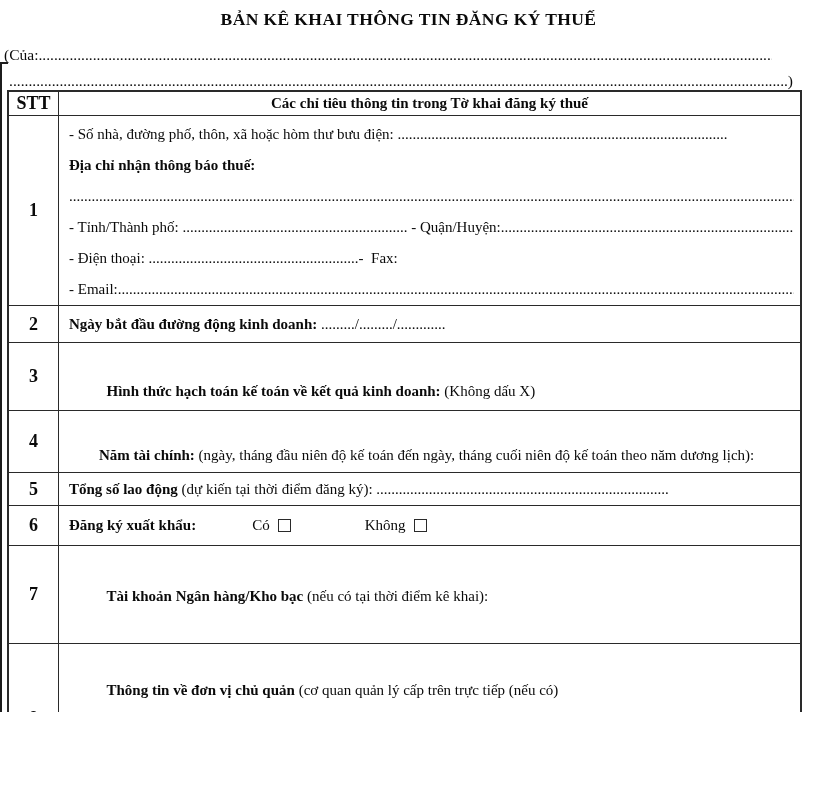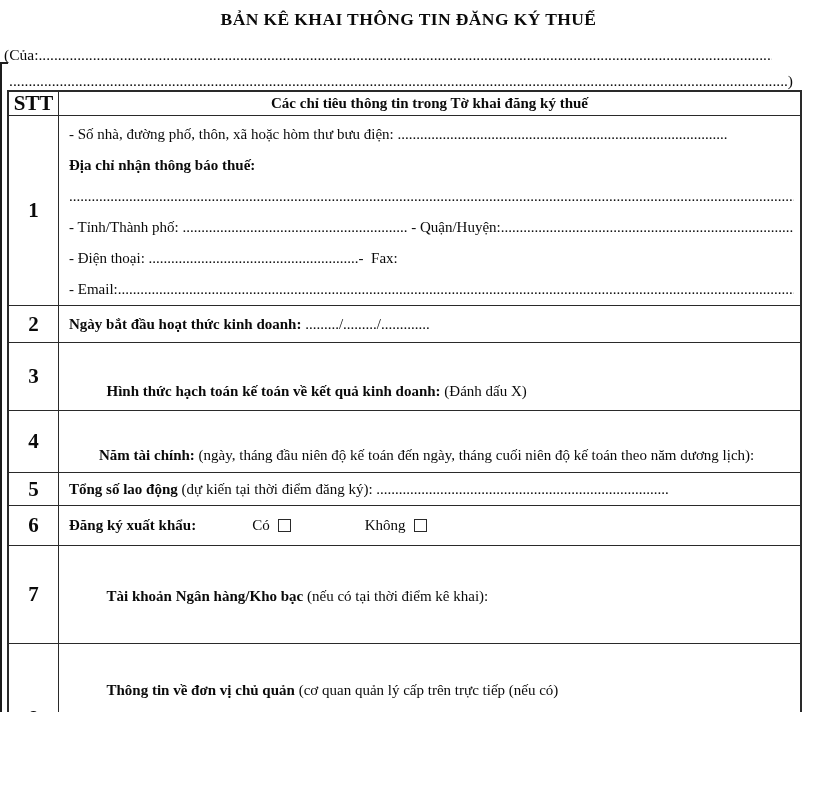--- a/index.html
+++ b/index.html
@@ -62,21 +62,21 @@
   .row { display: flex; border-top: 1.3px solid #2a2a2a; }
   .row.hdr { border-top: none; }
   .stt-cell {
     flex: 0 0 50px;
     width: 50px;
     border-right: 1.3px solid #2a2a2a;
     display: flex;
     align-items: center;
     justify-content: center;
     font-weight: bold;
-    font-size: 21px;
+    font-size: 18px;
   }
   .content-cell {
     flex: 1 1 auto;
     padding: 0 6px 0 10px;
     font-size: 15px;
     overflow: hidden;
   }
   .hdr { height: 23px; }
   .hdr .content-cell {
     display: flex;
@@ -148,29 +148,29 @@
         <div class="line">........................................................................................................................................................................................................................................................</div>
         <div class="line">- Tỉnh/Thành phố: ............................................................ - Quận/Huyện:........................................................................................</div>
         <div class="line">- Điện thoại: ........................................................-  Fax:</div>
         <div class="line">- Email:........................................................................................................................................................................................................................................................</div>
       </div>
     </div>
 
     <div class="row r2">
       <div class="stt-cell">2</div>
       <div class="content-cell">
-        <span class="bold">Ngày bắt đầu hoạt thức kinh doanh:</span><span> ........./........./.............</span>
+        <span class="bold">Ngày bắt đầu đường động kinh doanh:</span><span> ........./........./.............</span>
       </div>
     </div>
 
     <div class="row r3">
       <div class="stt-cell">3</div>
       <div class="content-cell">
         <div class="line">
-          <span class="bold">Hình thức hạch toán kế toán về kết quả kinh doanh:</span><span> (Đánh dấu X)</span>
+          <span class="bold">Hình thức hạch toán kế toán về kết quả kinh doanh:</span><span> (Không dấu X)</span>
         </div>
 
       </div>
     </div>
 
     <div class="row r4">
       <div class="stt-cell">4</div>
       <div class="content-cell">
         <span class="bold">Năm tài chính:</span><span> (ngày, tháng đầu niên độ kế toán đến ngày, tháng cuối niên độ kế toán theo năm dương lịch):</span><span class="tab-space"></span>
       </div>

